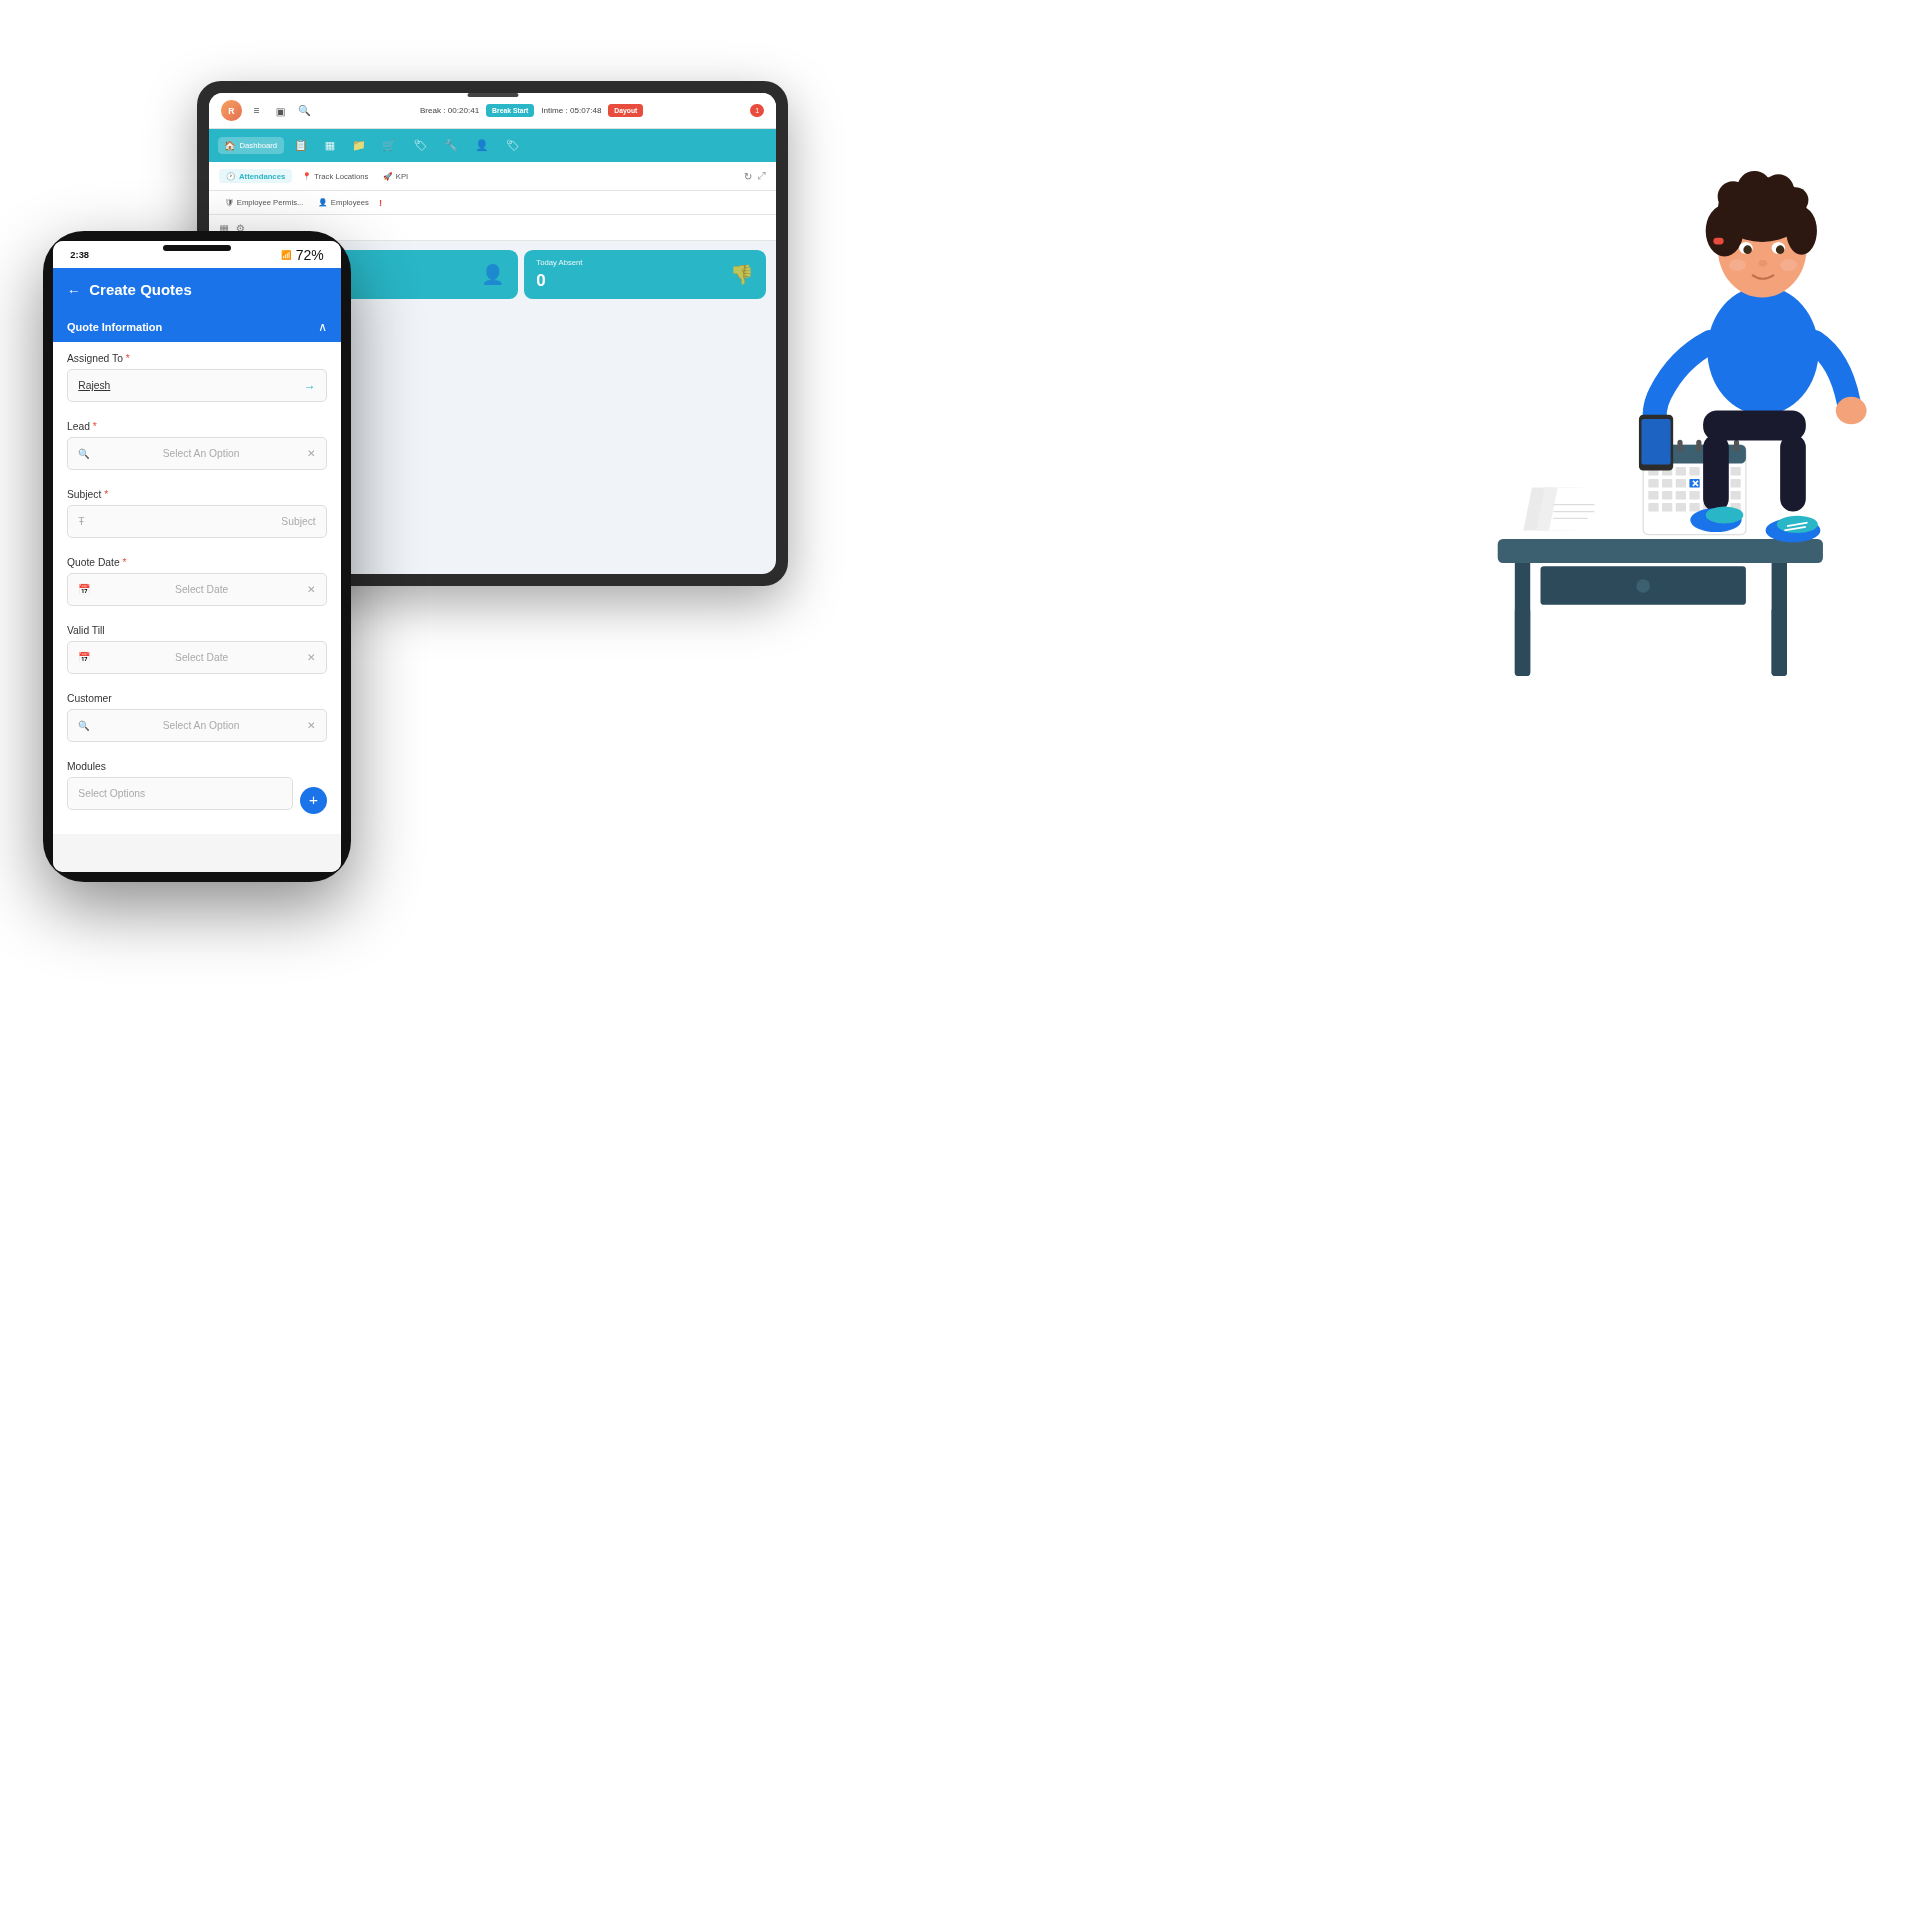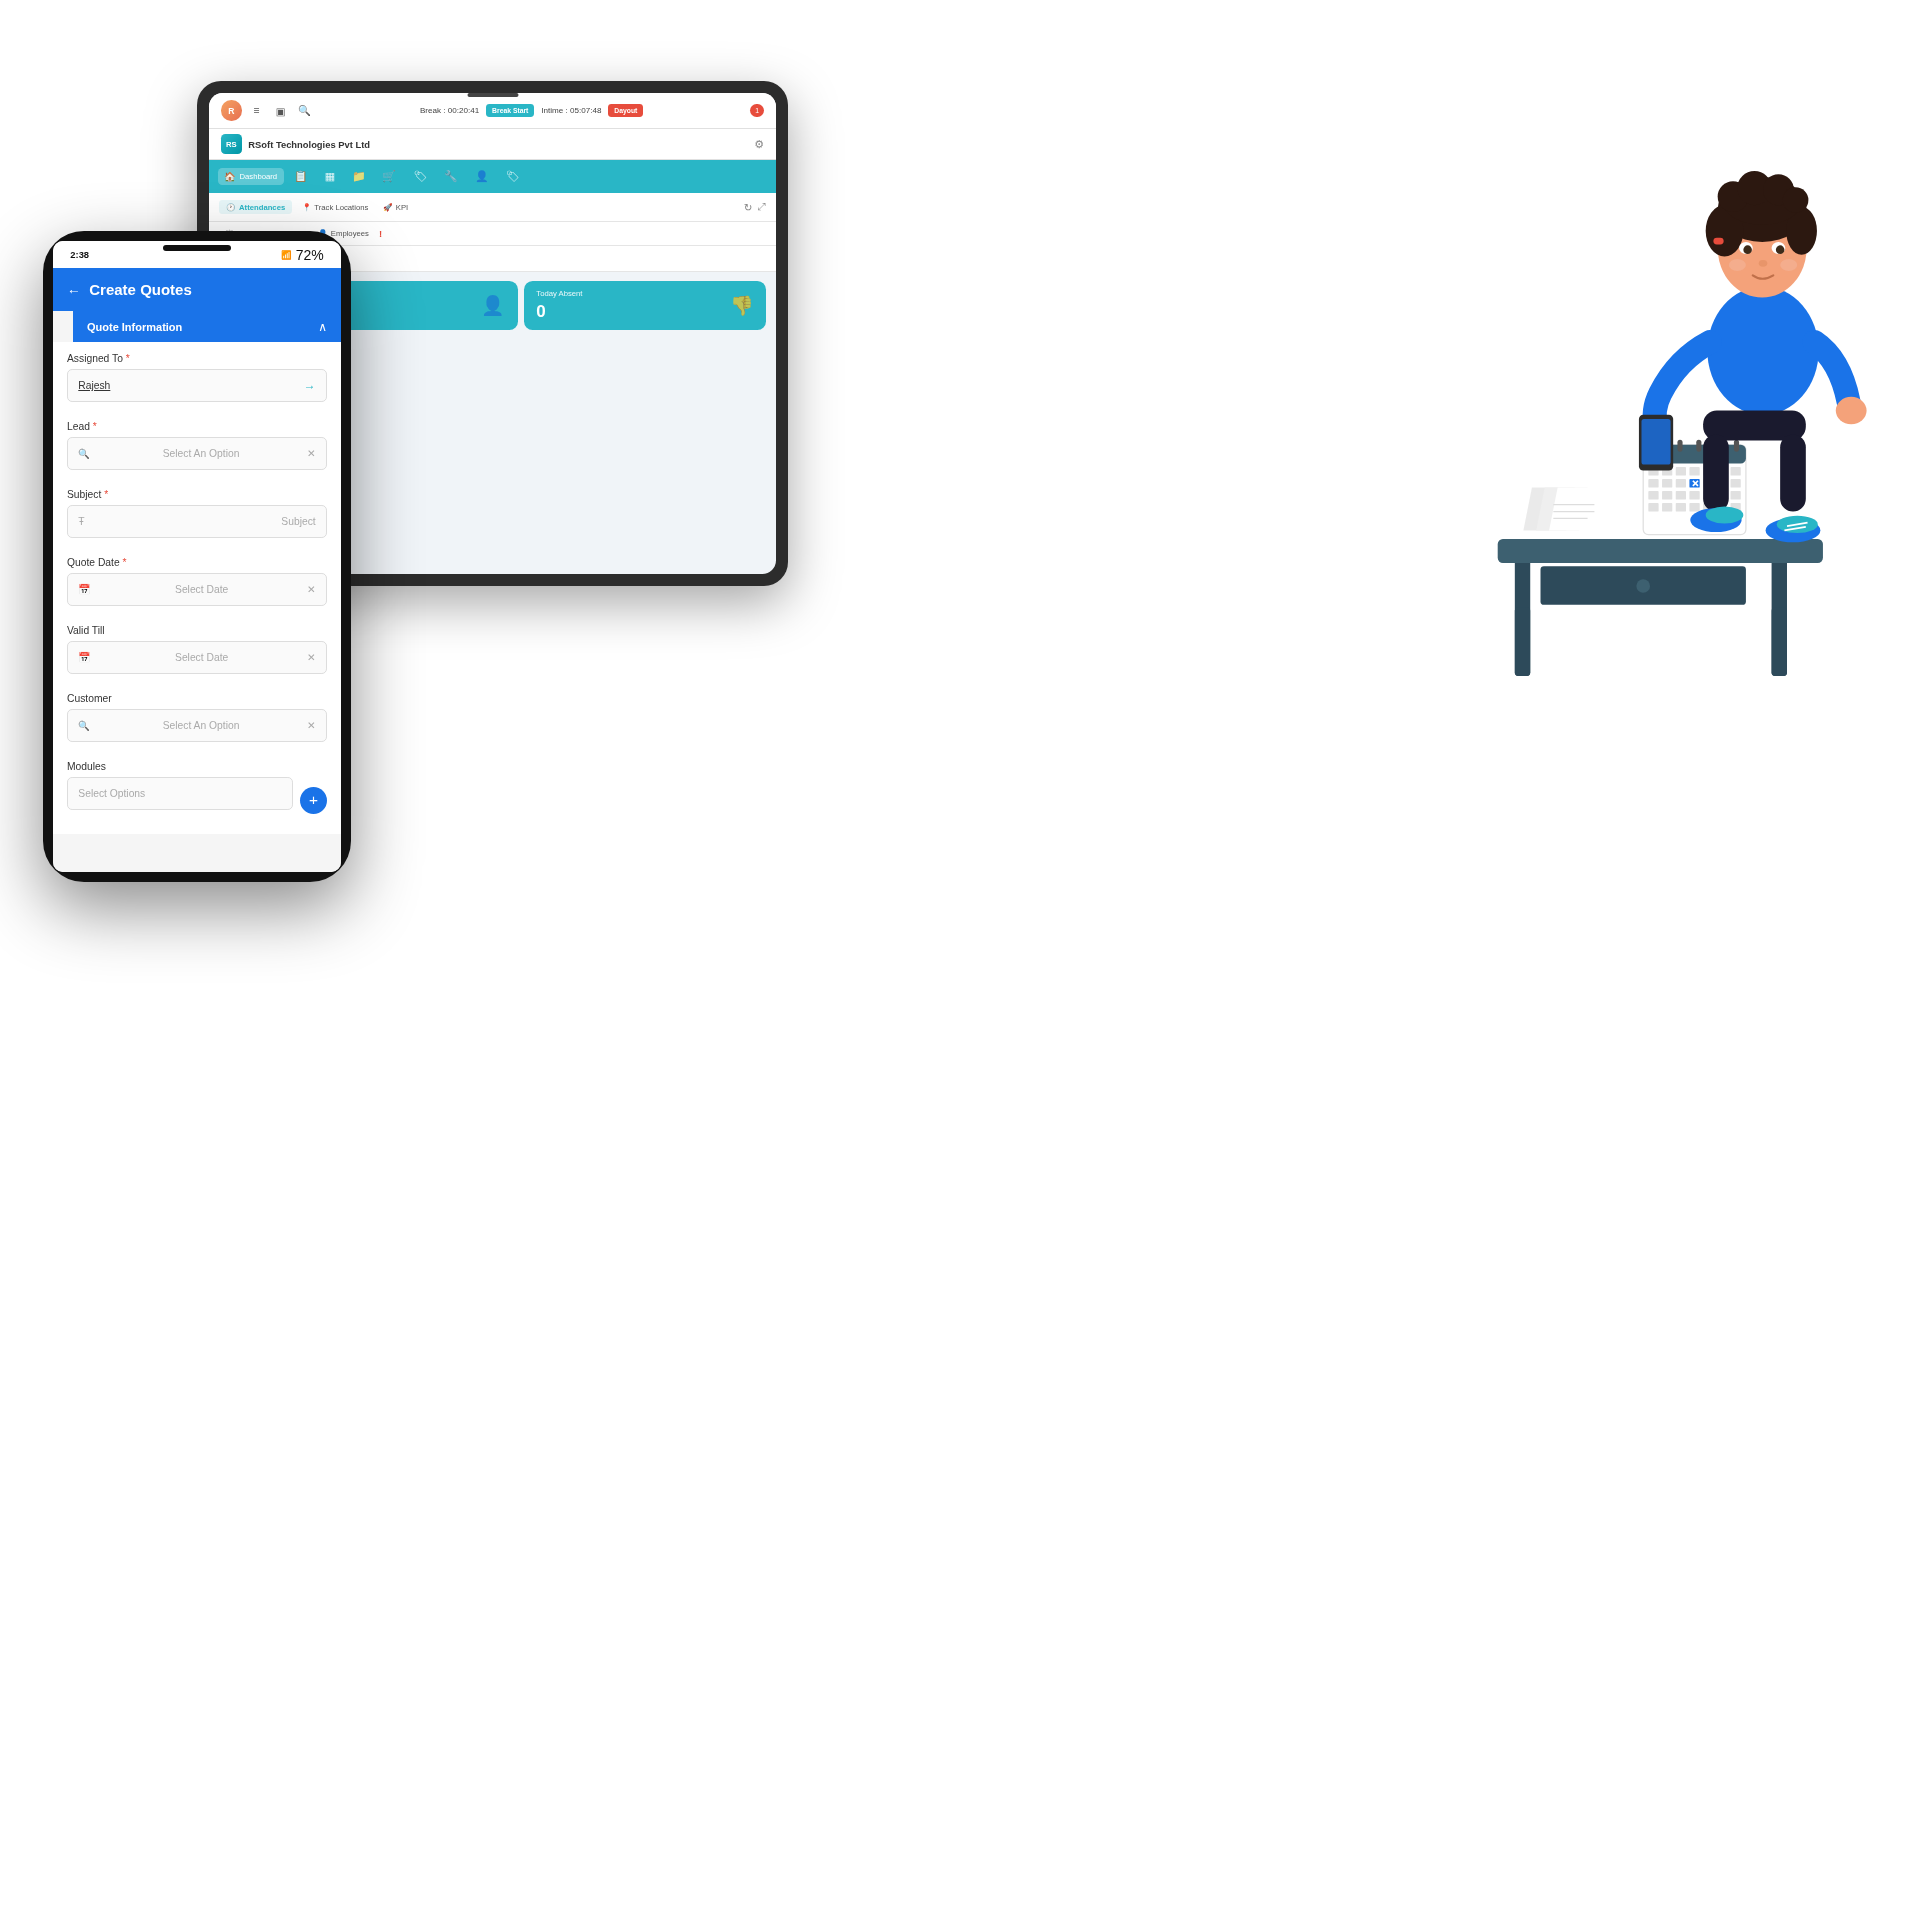--- a/index.html
+++ b/index.html
@@ -257,21 +257,20 @@
     }
     .phone-body::-webkit-scrollbar { display: none; }
     
     .section-header {
       background: #1a73e8;
       padding: 8.6px 13.7px;
       display: flex;
       align-items: center;
       justify-content: space-between;
       margin-bottom: 0;
-      margin-left: 20px;
     }
     .section-title { color: #fff; font-size: 11px; font-weight: 600; }
     .section-chevron { color: #fff; font-size: 12px; }
     
     .form-group {
       background: #fff;
       padding: 0 13.7px;
     }
     .field-label {
       font-size: 10.3px;
@@ -377,25 +376,20 @@
           <span>Break : 00:20:41</span>
           <span class="break-start-btn">Break Start</span>
           <span>Intime : 05:07:48</span>
           <span class="dayout-btn">Dayout</span>
         </div>
         <div class="tablet-topbar-right">
           <div class="notif-dot">1</div>
         </div>
       </div>
 
-      <div class="tablet-company-bar">
-        <div class="company-logo">RS</div>
-        <span class="company-name">RSoft Technologies Pvt Ltd</span>
-        <span class="gear-right">⚙</span>
-      </div>
 
       <div class="tablet-nav">
         <div class="nav-item active">
           <span class="nav-icon">🏠</span>
           <span>Dashboard</span>
         </div>
         <div class="nav-item">
             <span style="font-size:11px;">📋</span>
           </div>
         <div class="nav-item">

